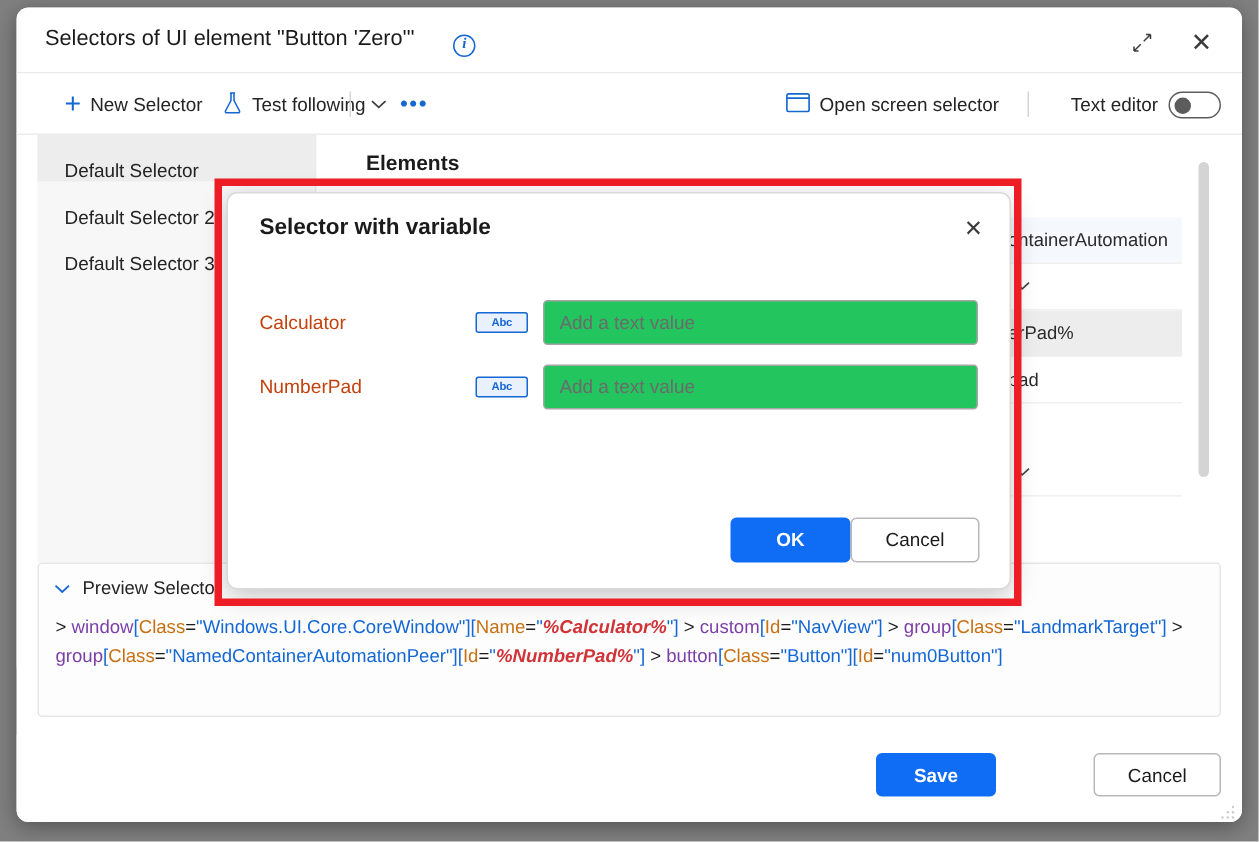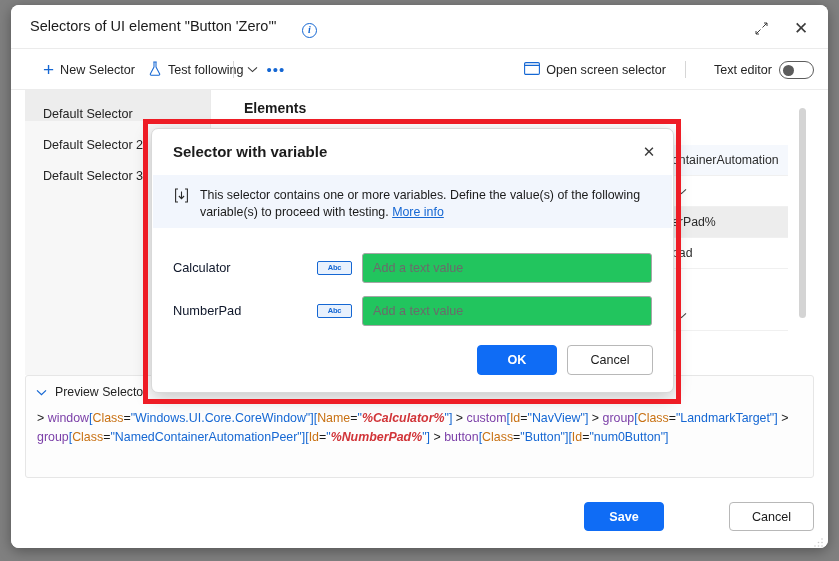--- a/index.html
+++ b/index.html
@@ -388,21 +388,21 @@
   .form-row {
     position: relative;
     height: 33px;
     margin: 0 21px 10px 21px;
     display: flex;
     align-items: center;
   }
   .field-label {
     width: 144px;
     font-size: 12.8px;
-    color: #0f172a;
+    color: #c2410c;
   }
   .abc-icon {
     width: 35px;
     height: 14px;
     border: 1px solid #1567d3;
     border-radius: 2px;
     background: #e8f1fd;
     color: #1567d3;
     font-size: 7.5px;
     font-weight: bold;
@@ -424,21 +424,20 @@
     font-family: "Liberation Sans", sans-serif;
     outline: none;
   }
   .text-input::placeholder { color: #6b6b6b; }
 
   .dlg-actions {
     position: absolute;
     right: 20px;
     bottom: 17px;
     display: flex;
-    gap: 10px;
     text-align: center;
   }
   .dbtn {
     height: 30px;
     border-radius: 4px;
     font-size: 12.6px;
     display: flex;
     align-items: center;
     justify-content: center;
     cursor: pointer;
@@ -589,32 +588,20 @@
     </div>
   </div>
 </div>
 
 <div class="dialog">
   <div class="dlg-head">
     <div class="dlg-title">Selector with variable</div>
     <div class="dlg-close">✕</div>
   </div>
 
-  <div class="banner">
-    <span class="banner-icon">
-      <svg width="15" height="15" viewBox="0 0 15 15">
-        <path d="M4 1 L1.6 1 L1.6 14 L4 14" stroke="#2b2b2b" stroke-width="1.1" fill="none"></path>
-        <path d="M11 1 L13.4 1 L13.4 14 L11 14" stroke="#2b2b2b" stroke-width="1.1" fill="none"></path>
-        <path d="M7.5 3.6 L7.5 10.3 M4.9 8 L7.5 10.7 L10.1 8" stroke="#2b2b2b" stroke-width="1.1" fill="none"></path>
-      </svg>
-    </span>
-    <div class="banner-text">
-      <span>This selector contains one or more variables. Define the value(s) of the following variable(s) to proceed with testing. </span><span class="banner-link">More info</span>
-    </div>
-  </div>
 
   <div class="form-area">
     <div class="form-row">
       <span class="field-label">Calculator</span>
       <span class="abc-icon">Abc</span>
       <input class="text-input" type="text" placeholder="Add a text value" style="">
     </div>
     <div class="form-row">
       <span class="field-label">NumberPad</span>
       <span class="abc-icon">Abc</span>

